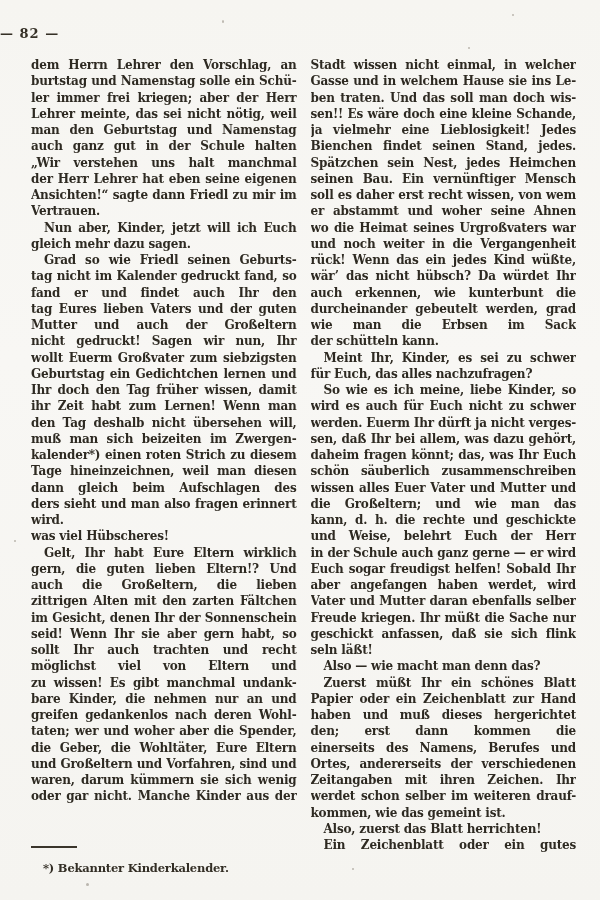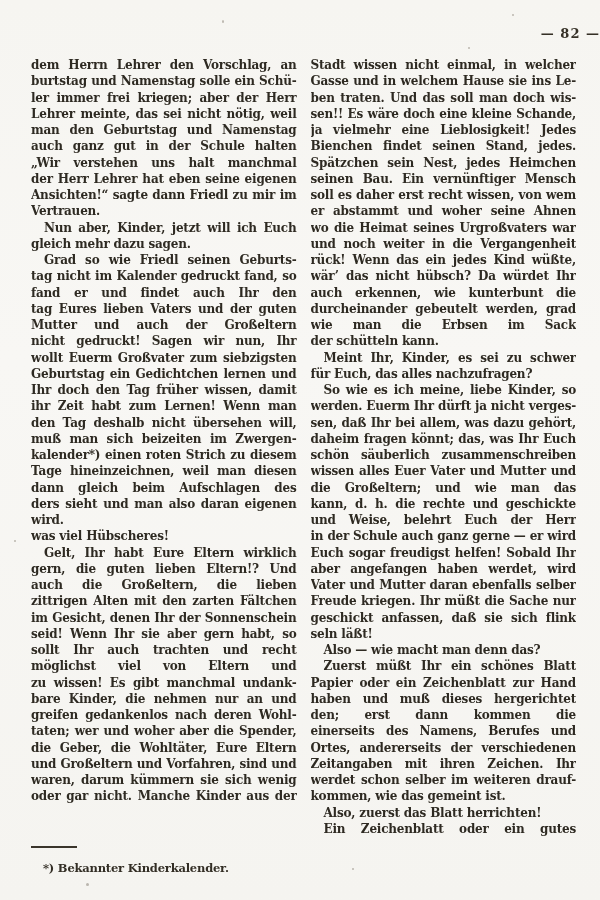--- a/index.html
+++ b/index.html
@@ -6,21 +6,21 @@
   .page {
     position: relative;
     width: 600px; height: 900px;
     background: linear-gradient(180deg, #f6f5f1 0%, #f8f7f4 40%, #f5f4f0 100%);
     font-family: "DejaVu Serif", "Liberation Serif", serif;
     color: #2e2a22;
     overflow: hidden;
   }
   .pagenum {
     margin-top: 26px;
-    text-align: right;
+    text-align: left;
     font-size: 13px;
     font-weight: bold;
     letter-spacing: 1px;
     color: #353026;
   }
   .columns {
     display: flex;
     margin: 16px 24px 0 31px;
     gap: 14px;
   }
@@ -88,21 +88,21 @@
         <div class="line">nicht gedruckt!  Sagen wir nun, Ihr</div>
         <div class="line">wollt Euerm Großvater zum siebzigsten</div>
         <div class="line">Geburtstag ein Gedichtchen lernen und</div>
         <div class="line">Ihr doch den Tag früher wissen, damit</div>
         <div class="line">ihr Zeit habt zum Lernen!  Wenn man</div>
         <div class="line">den Tag deshalb nicht übersehen will, so</div>
         <div class="line">muß man sich beizeiten im Zwergen-</div>
         <div class="line">kalender*) einen roten Strich zu diesem</div>
         <div class="line">Tage hineinzeichnen, weil man diesen</div>
         <div class="line">dann gleich beim Aufschlagen des Kalen-</div>
-        <div class="line">ders sieht und man also daran eigenen</div>
+        <div class="line">ders sieht und man also fragen erinnert</div>
         <div class="line end">wird.</div>
         <div class="line end">was viel Hübscheres!</div>
         <div class="line indent">Gelt, Ihr habt Eure Eltern wirklich</div>
         <div class="line">gern, die guten lieben Eltern!?  Und</div>
         <div class="line">auch die Großeltern, die lieben wackligen</div>
         <div class="line">zittrigen Alten mit den zarten Fältchen</div>
         <div class="line">im Gesicht, denen Ihr der Sonnenschein</div>
         <div class="line">seid!  Wenn Ihr sie aber gern habt, so</div>
         <div class="line">sollt Ihr auch trachten und recht schauen,</div>
         <div class="line">möglichst viel von Eltern und Großeltern</div>
@@ -130,20 +130,21 @@
         <div class="line">und noch weiter in die Vergangenheit zu-</div>
         <div class="line">rück!  Wenn das ein jedes Kind wüßte,</div>
         <div class="line">wär’ das nicht hübsch?  Da würdet Ihr</div>
         <div class="line">auch erkennen, wie kunterbunt die Leute</div>
         <div class="line">durcheinander gebeutelt werden, grad so</div>
         <div class="line">wie man die Erbsen im Sack durcheinan-</div>
         <div class="line end">der schütteln kann.</div>
         <div class="line indent">Meint Ihr, Kinder, es sei zu schwer</div>
         <div class="line end">für Euch, das alles nachzufragen?</div>
         <div class="line indent">So wie es ich meine, liebe Kinder, so</div>
+        <div class="line">wird es auch für Euch nicht zu schwer</div>
         <div class="line">werden. Euerm Ihr dürft ja nicht verges-</div>
         <div class="line">sen, daß Ihr bei allem, was dazu gehört,</div>
         <div class="line">daheim fragen könnt; das, was Ihr Euch</div>
         <div class="line">schön säuberlich zusammenschreiben sollt,</div>
         <div class="line">wissen alles Euer Vater und Mutter und</div>
         <div class="line">die Großeltern; und wie man das machen</div>
         <div class="line">kann, d. h. die rechte und geschickte Art</div>
         <div class="line">und Weise, belehrt Euch der Herr Lehrer</div>
         <div class="line">in der Schule auch ganz gerne — er wird</div>
         <div class="line">Euch sogar freudigst helfen!  Sobald Ihr</div>

